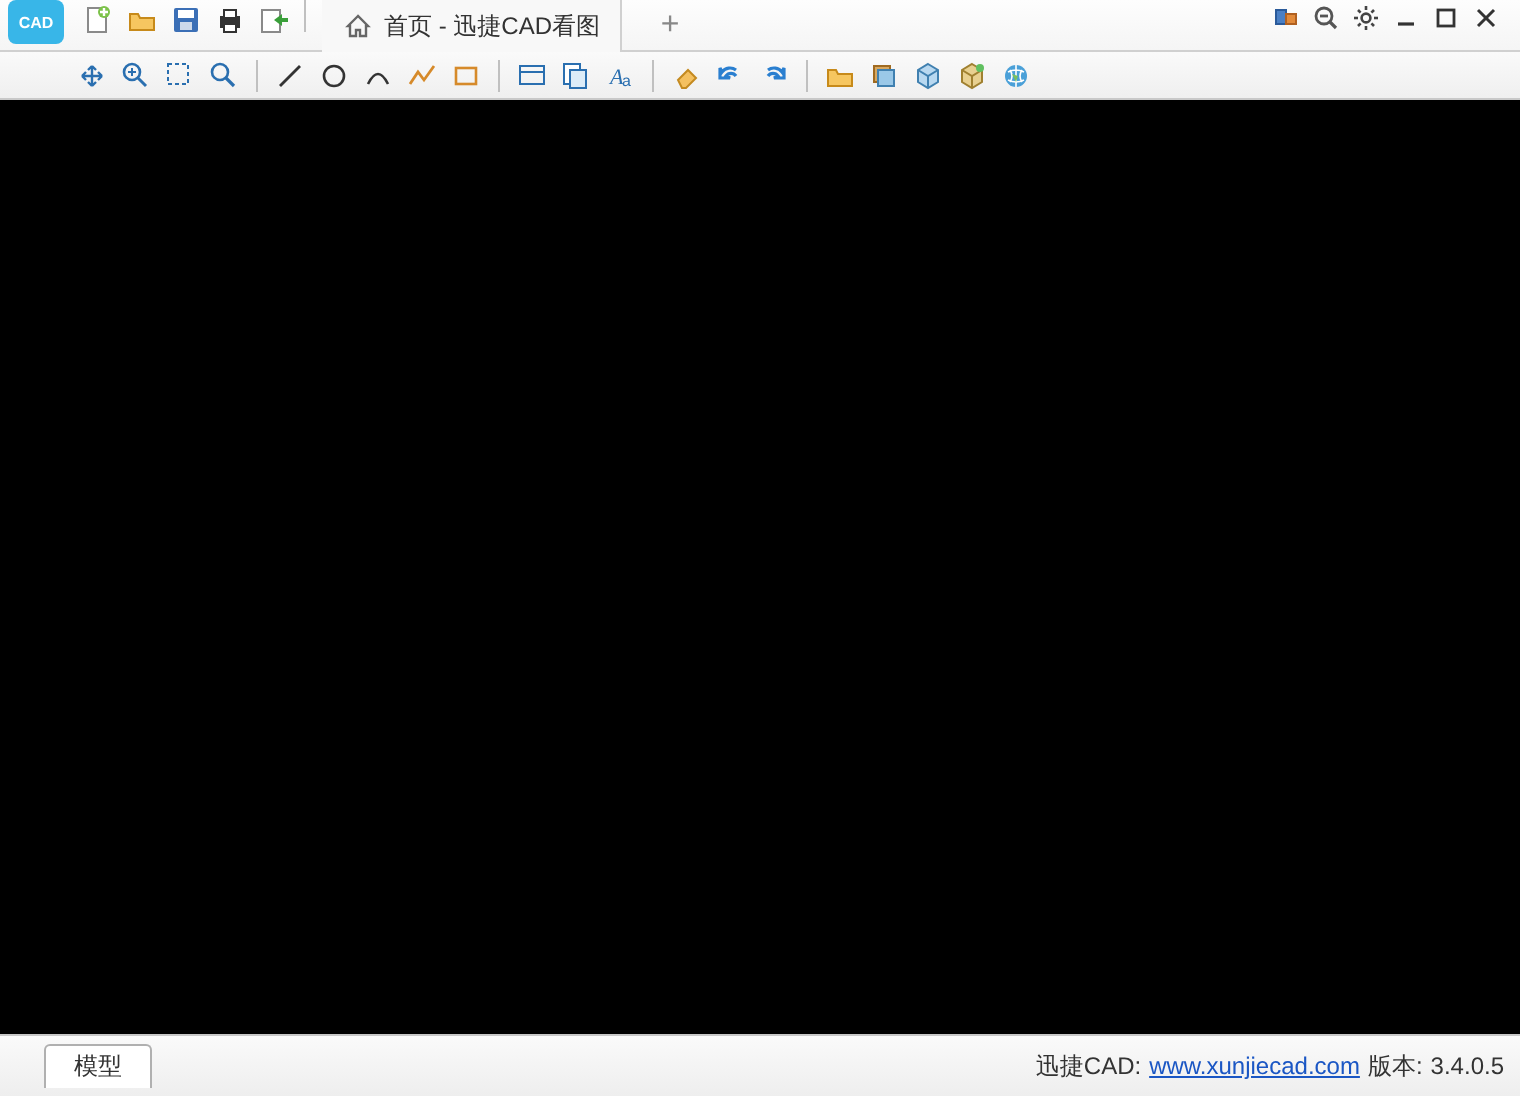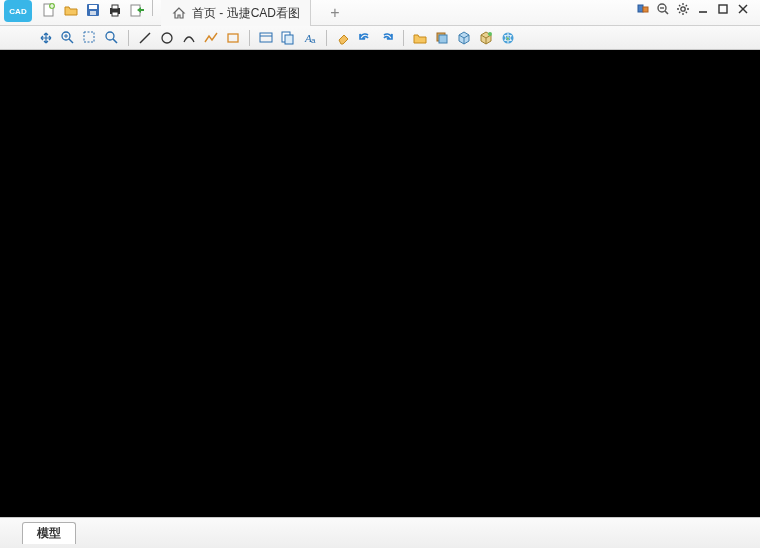--- a/index.html
+++ b/index.html
@@ -134,21 +134,20 @@
     }
     .statusbar {
       height: 24px;
       background: linear-gradient(to bottom, #fafafa, #eeeeee);
       border-top: 1px solid #c8c8c8;
       display: flex;
       align-items: center;
       padding: 15px 8px;
       font-size: 12px;
       color: #333;
-      font-weight: bold;
     }
     .status-tab {
       border: 1px solid #b0b0b0;
       border-bottom: none;
       background: #fff;
       padding: 2px 14px;
       border-radius: 3px 3px 0 0;
       margin-left: 14px;
       cursor: pointer;
     }
@@ -391,13 +390,19 @@
         <path d="M5 5q2 3 0 6M11 5q-2 3 0 6" stroke="#fff" stroke-width="0.8" fill="none"></path>
         <path d="M6 7l3 1-1 3z" fill="#7ac060"></path>
       </svg>
     </div>
 </div>
 
 <div class="canvas"></div>
 
 <div class="statusbar">
   <div class="status-tab">模型</div>
+  <div class="status-right">
+    <span>迅捷CAD:</span>
+    <a href="#">www.xunjiecad.com</a>
+    <span>版本:</span>
+    <span>3.4.0.5</span>
+  </div>
 </div>
 
 </body></html>

